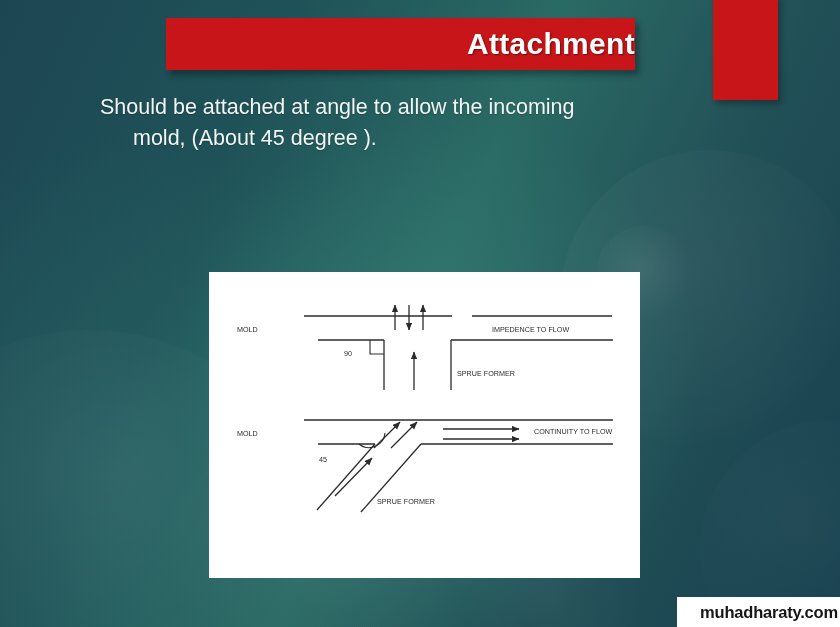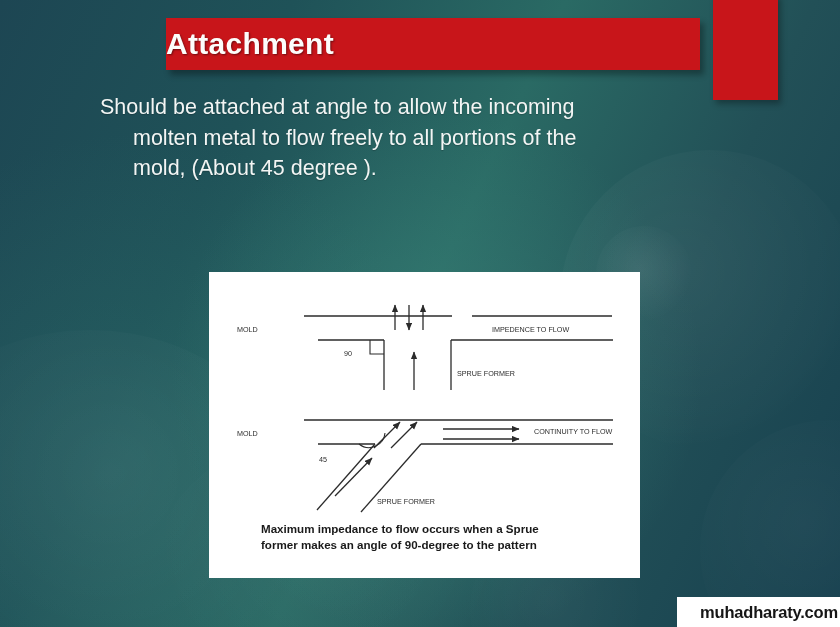--- a/index.html
+++ b/index.html
@@ -39,27 +39,27 @@
   .bokeh.b5 { left: 700px;  top: 420px; width: 260px; height: 260px;
               background: radial-gradient(circle at 40% 40%, rgba(255,255,255,0.035), rgba(255,255,255,0) 66%); }
   .bokeh.b6 { left: 470px;  top: 520px; width: 180px; height: 180px;
               background: radial-gradient(circle at 45% 45%, rgba(255,255,255,0.03), rgba(255,255,255,0) 68%); }
 
   
   #title-banner {
     position: absolute;
     left: 166px;
     top: 18px;
-    width: 534px;
+    width: 469px;
     height: 52px;
     background: #c8151a;
     box-shadow: 4px 5px 6px rgba(0,0,0,0.32);
     display: flex;
     align-items: center;
-    justify-content: flex-start;
+    justify-content: flex-end;
   }
   #title-text {
     color: #fdfdfb;
     font-size: 30px;
     font-weight: bold;
     letter-spacing: 0.3px;
     text-shadow: 1px 1px 2px rgba(0,0,0,0.45);
     white-space: nowrap;
   }
 
@@ -148,21 +148,20 @@
   <div class="bokeh b6"></div>
 
   <div id="title-banner">
     <span id="title-text">Attachment</span>
   </div>
 
   <div id="accent-block"></div>
 
   <div id="body-text">
     <span class="ln ln1">Should be attached at angle to allow the incoming</span>
-    <span class="ln ln2">molten metal to flow freely to all portions of the</span>
     <span class="ln ln3">mold, (About 45 degree ).</span>
   </div>
 
   <div id="figure-panel">
     <svg id="figure-svg" viewBox="0 0 453 306">
       <defs>
         <marker id="ah" markerWidth="7" markerHeight="7" refX="5.6" refY="2.5" orient="auto" markerUnits="strokeWidth">
           <path d="M0,0 L6,2.5 L0,5 z" fill="#2b2b2b"></path>
         </marker>
       </defs>
@@ -213,23 +212,19 @@
         <line x1="234" y1="157" x2="310" y2="157" stroke="#2b2b2b" stroke-width="1.3" marker-end="url(#ah)"></line>
         <line x1="234" y1="167" x2="310" y2="167" stroke="#2b2b2b" stroke-width="1.3" marker-end="url(#ah)"></line>
 
         <text class="figlabel" x="28" y="164" font-size="7.2">MOLD</text>
         <text class="figlabel" x="325" y="162" font-size="7.2">CONTINUITY TO FLOW</text>
         <text class="figlabel" x="110" y="190" font-size="7.2">45</text>
         <text class="figlabel" x="168" y="232" font-size="7.2">SPRUE FORMER</text>
       </g>
     </svg>
 
-    <div id="figure-caption">
-      <span class="cl">Maximum impedance to flow occurs when a Sprue</span>
-      <span class="cl">former makes an angle of 90-degree to the pattern</span>
-    </div>
   </div>
 
   <div id="watermark-bar">
     <span id="watermark-text">muhadharaty.com</span>
   </div>
 
 </div>
 
 </body></html>

